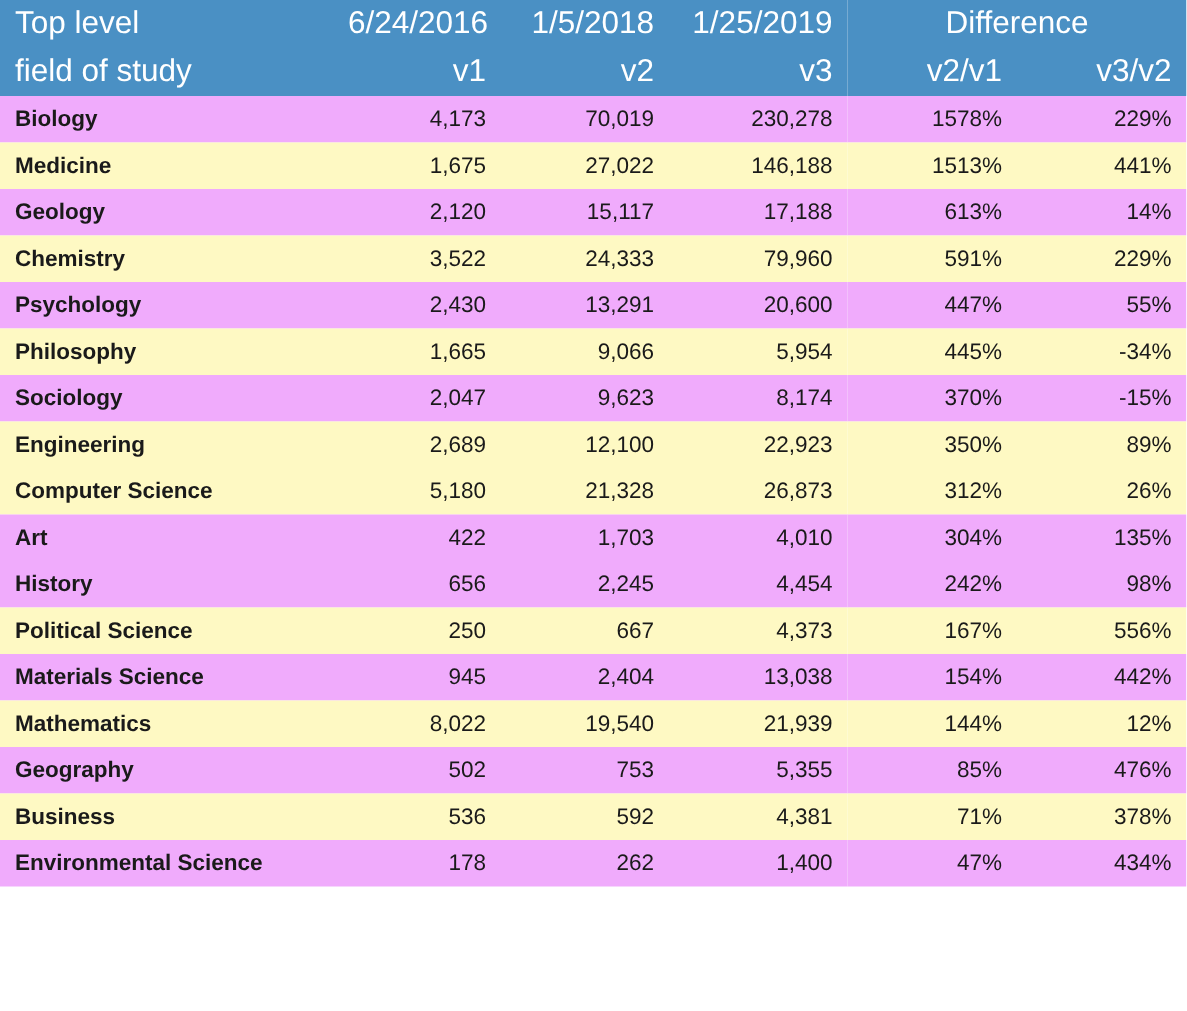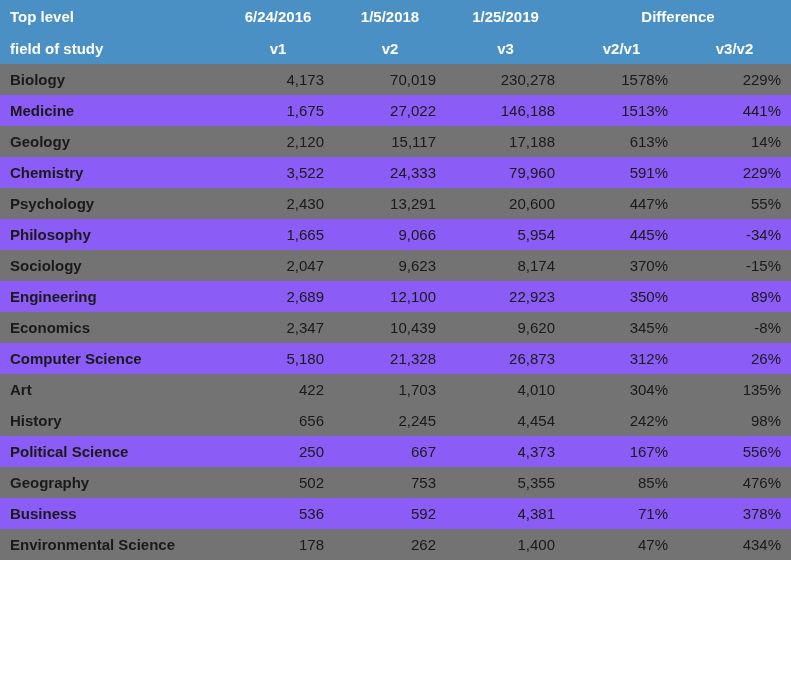--- a/index.html
+++ b/index.html
@@ -21,54 +21,54 @@
   table.data-table col.c0 { width: 222px; }
   table.data-table col.c1 { width: 112px; }
   table.data-table col.c2 { width: 112px; }
   table.data-table col.c3 { width: 119px; }
   table.data-table col.c4 { width: 113px; }
   table.data-table col.c5 { width: 113px; }
 
   thead th {
     background: #4a90c4;
     color: #ffffff;
-    font-weight: bold;
-    font-size: 15px;
+    font-weight: normal;
+    font-size: 21px;
     height: 32px;
     padding: 0 10px;
     border: none;
   }
   thead th.label-col {
     text-align: left;
   }
   thead th.num-col {
-    text-align: center;
+    text-align: right;
   }
   thead th.diff-head {
   }
   thead tr.row1 th {
     vertical-align: middle;
   }
   thead tr.row2 th {
     vertical-align: middle;
     margin-top: 32px;
   }
 
   tbody td {
     font-size: 15px;
     height: 31px;
     padding: 0 10px;
     border: none;
     color: #1a1a1a;
   }
   tbody tr.odd td {
-    background: #737373;
+    background: #f0abfc;
   }
   tbody tr.even td {
-    background: #8b5cf6;
+    background: #fef9c3;
   }
   tbody td.label-col {
     text-align: left;
     font-weight: bold;
   }
   tbody td.num-col {
     text-align: right;
   }
 </style>
 </head>
@@ -158,28 +158,20 @@
         <td class="num-col">-15%</td>
       </tr>
       <tr class="even">
         <td class="label-col">Engineering</td>
         <td class="num-col">2,689</td>
         <td class="num-col">12,100</td>
         <td class="num-col">22,923</td>
         <td class="num-col">350%</td>
         <td class="num-col">89%</td>
       </tr>
-      <tr class="odd">
-        <td class="label-col">Economics</td>
-        <td class="num-col">2,347</td>
-        <td class="num-col">10,439</td>
-        <td class="num-col">9,620</td>
-        <td class="num-col">345%</td>
-        <td class="num-col">-8%</td>
-      </tr>
       <tr class="even">
         <td class="label-col">Computer Science</td>
         <td class="num-col">5,180</td>
         <td class="num-col">21,328</td>
         <td class="num-col">26,873</td>
         <td class="num-col">312%</td>
         <td class="num-col">26%</td>
       </tr>
       <tr class="odd">
         <td class="label-col">Art</td>
@@ -199,20 +191,36 @@
       </tr>
       <tr class="even">
         <td class="label-col">Political Science</td>
         <td class="num-col">250</td>
         <td class="num-col">667</td>
         <td class="num-col">4,373</td>
         <td class="num-col">167%</td>
         <td class="num-col">556%</td>
       </tr>
       <tr class="odd">
+        <td class="label-col">Materials Science</td>
+        <td class="num-col">945</td>
+        <td class="num-col">2,404</td>
+        <td class="num-col">13,038</td>
+        <td class="num-col">154%</td>
+        <td class="num-col">442%</td>
+      </tr>
+      <tr class="even">
+        <td class="label-col">Mathematics</td>
+        <td class="num-col">8,022</td>
+        <td class="num-col">19,540</td>
+        <td class="num-col">21,939</td>
+        <td class="num-col">144%</td>
+        <td class="num-col">12%</td>
+      </tr>
+      <tr class="odd">
         <td class="label-col">Geography</td>
         <td class="num-col">502</td>
         <td class="num-col">753</td>
         <td class="num-col">5,355</td>
         <td class="num-col">85%</td>
         <td class="num-col">476%</td>
       </tr>
       <tr class="even">
         <td class="label-col">Business</td>
         <td class="num-col">536</td>

